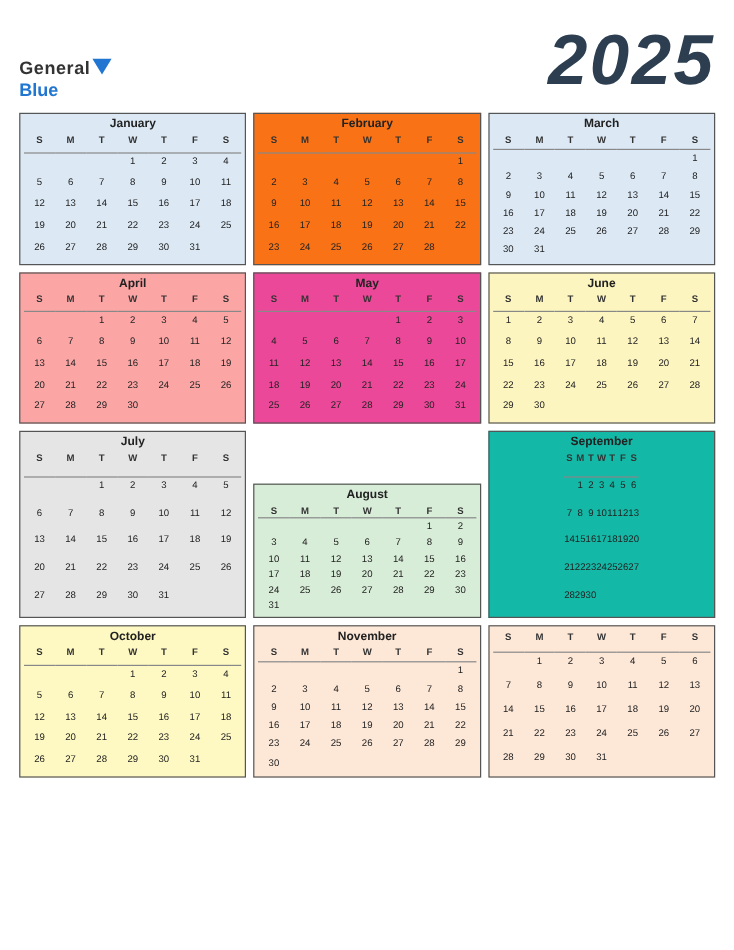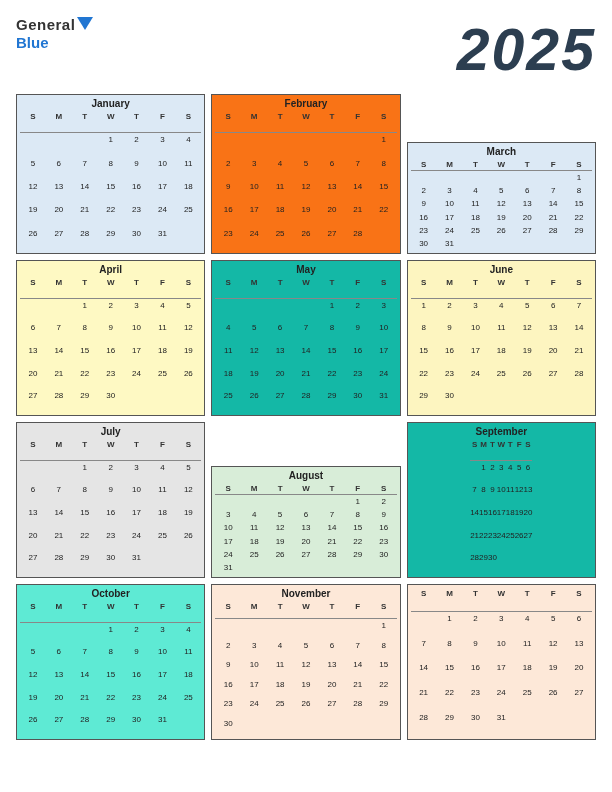--- a/index.html
+++ b/index.html
@@ -7,21 +7,21 @@
       width: 612px;
       height: 792px;
       font-family: Arial, sans-serif;
       background: #fff;
       padding: 16px;
       overflow: hidden;
     }
     .header {
       display: flex;
       justify-content: space-between;
-      align-items: flex-start;
+      align-items: flex-end;
       margin-bottom: 10px;
     }
     .logo {
       display: flex;
       flex-direction: column;
       align-items: flex-start;
     }
     .logo-general {
       font-size: 15px;
       font-weight: bold;
@@ -50,21 +50,21 @@
       font-weight: bold;
       color: #2c3e50;
       font-style: italic;
       letter-spacing: 2px;
     }
     .calendars-grid {
       display: grid;
       grid-template-columns: 1fr 1fr 1fr;
       grid-template-rows: repeat(4, 1fr);
       gap: 6px;
-      height: 646px;
+      height: 554px;
     }
     .month-box {
       border: 1px solid #555;
       padding: 3px;
       display: flex;
       flex-direction: column;
     }
     .month-name {
       text-align: center;
       font-weight: bold;
@@ -89,28 +89,28 @@
       text-align: center;
       font-size: 8px;
       color: #222;
       padding: 1px 0;
       line-height: 1.4;
     }
     .cal-day.empty { color: transparent; }
     
     .month-jan { background-color: #dce9f5; }
     .month-feb { background-color: #f97316; }
-    .month-mar { background-color: #dce9f5; margin-top: 48px; }
-    .month-apr { background-color: #fef9c3; }
-    .month-may { background-color: #14b8a6; }
+    .month-mar { background-color: #dce9f5; }
+    .month-apr { background-color: #fca5a5; }
+    .month-may { background-color: #ec4899; }
     .month-jun { background-color: #fdf5c0; }
     .month-jul { background-color: #e5e5e5; }
     .month-aug { background-color: #d8edd8; margin-top: 44px; }
     .month-sep { background-color: #14b8a6; align-items: center; }
-    .month-oct { background-color: #5eead4; }
+    .month-oct { background-color: #fef9c3; }
     .month-nov { background-color: #fde8d8; }
     .month-dec { background-color: #fde8d8; }
   </style>
 </head>
 <body>
 
 <div class="header">
   <div class="logo">
     <div>
       <span class="logo-general">General</span><span class="logo-triangle"></span>

